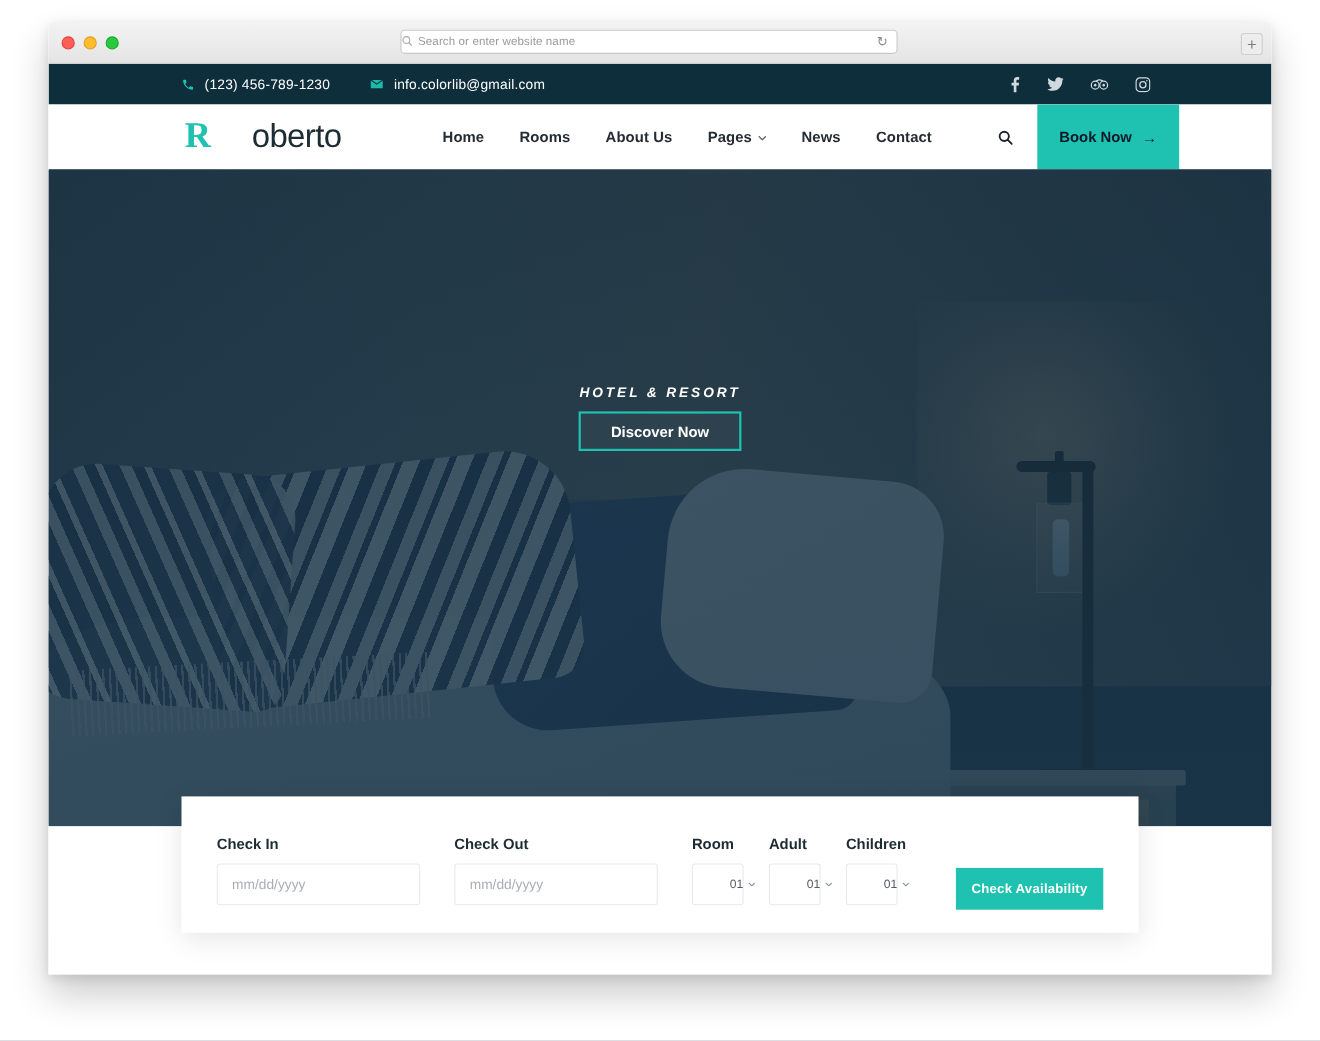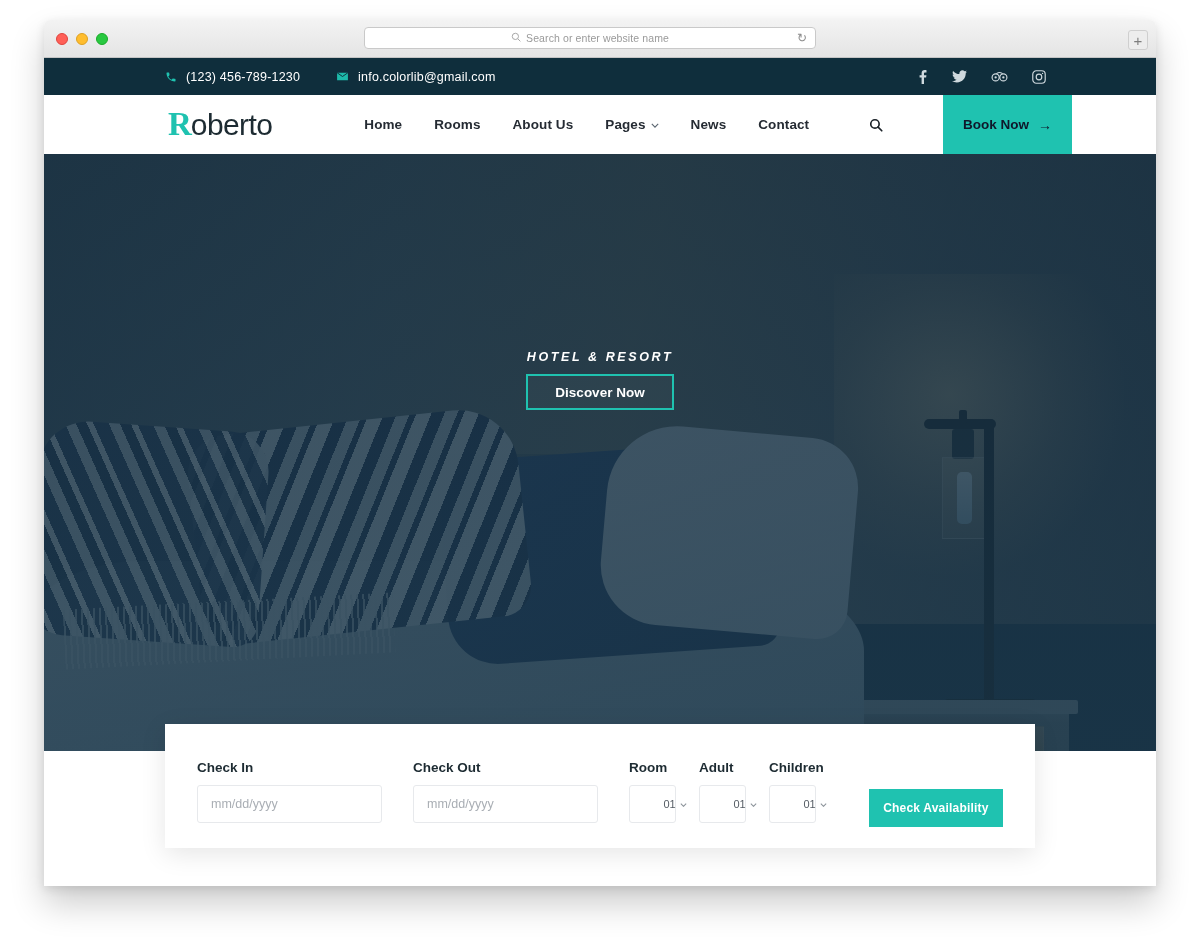--- a/index.html
+++ b/index.html
@@ -33,21 +33,21 @@
   .dot.red    { background: #ff5f57; border: 1px solid #e0443e; }
   .dot.yellow { background: #ffbd2e; border: 1px solid #dea123; }
   .dot.green  { background: #28c840; border: 1px solid #1aab29; }
 
   .address-bar {
     position: absolute; left: 320px; top: 7px;
     width: 452px; height: 22px;
     background: #ffffff;
     border: 1px solid #c9c9c9;
     border-radius: 4px;
-    display: flex; align-items: center; justify-content: center;
+    display: flex; align-items: center; justify-content: flex-start;
     gap: 5px;
   }
   .address-bar .ab-text {
     font-size: 10.5px; color: #9a9a9a; letter-spacing: .1px;
   }
   .address-bar .search-glyph { color: #a8a8a8; font-size: 10px; line-height: 1; }
   .reload-glyph {
     position: absolute; right: 8px; top: 50%; transform: translateY(-50%);
     color: #8c8c8c; font-size: 12px; line-height: 1;
   }
@@ -74,21 +74,21 @@
   .topbar-social { position: absolute; right: 110px; display: flex; align-items: center; gap: 24px; }
   .social-icon { color: #cfd9de; display: flex; align-items: center; }
 
   
   .navbar {
     height: 59px; background: #ffffff; position: relative;
     display: flex; align-items: center;
   }
   .logo { margin-left: 124px; display: flex; align-items: baseline; }
   .logo .logo-r { color: #1fc2b0; font-size: 33px; font-weight: 700; font-family:"Liberation Serif", serif; letter-spacing:-1px; }
-  .logo .logo-rest { color: #1d2b32; font-size: 30px; font-weight: 400; letter-spacing: -0.6px; }
+  .logo .logo-rest { color: #1d2b32; font-size: 30px; font-weight: 400; letter-spacing: -0.6px; margin-left: 38px; }
 
   .menu { display: flex; align-items: center; gap: 32px; margin-left: 92px; }
   .menu-item {
     color: #252b33; font-size: 13.5px; font-weight: 600;
     display: flex; align-items: center; gap: 5px; letter-spacing: .1px; text-align: center;
   }
   .chevron { font-size: 8px; color: #5b6670; position: relative; top: 1px; }
   .nav-search { margin-left: 28px; display: flex; align-items: center; color: #1b2228; }
 
   .book-now {

